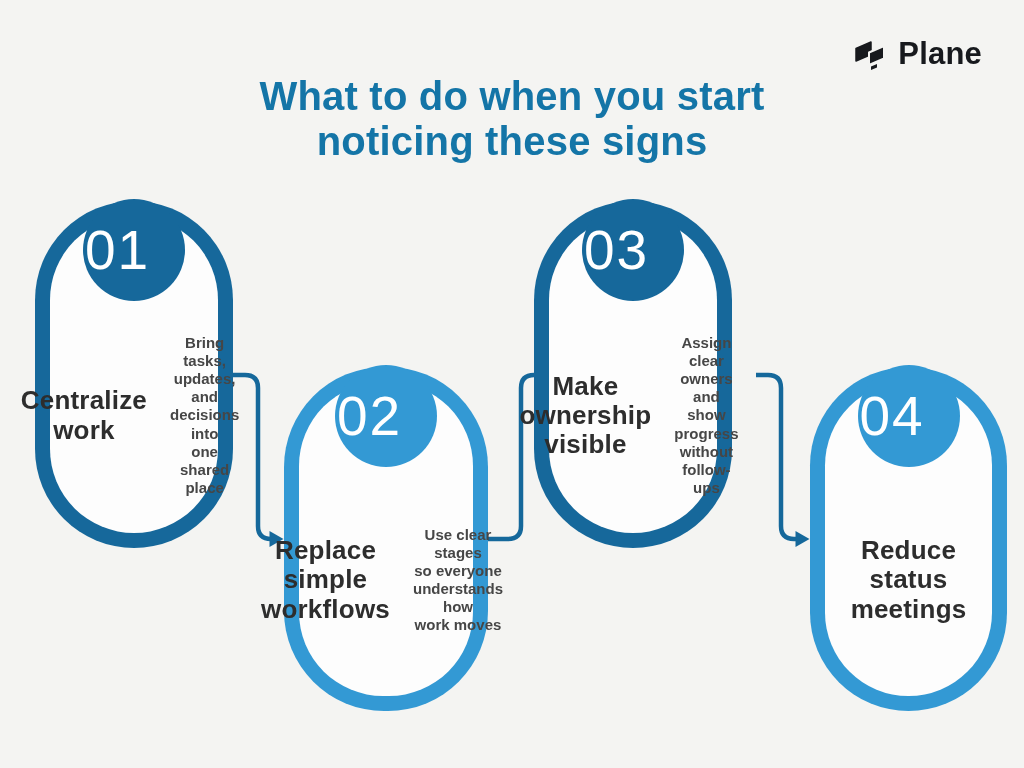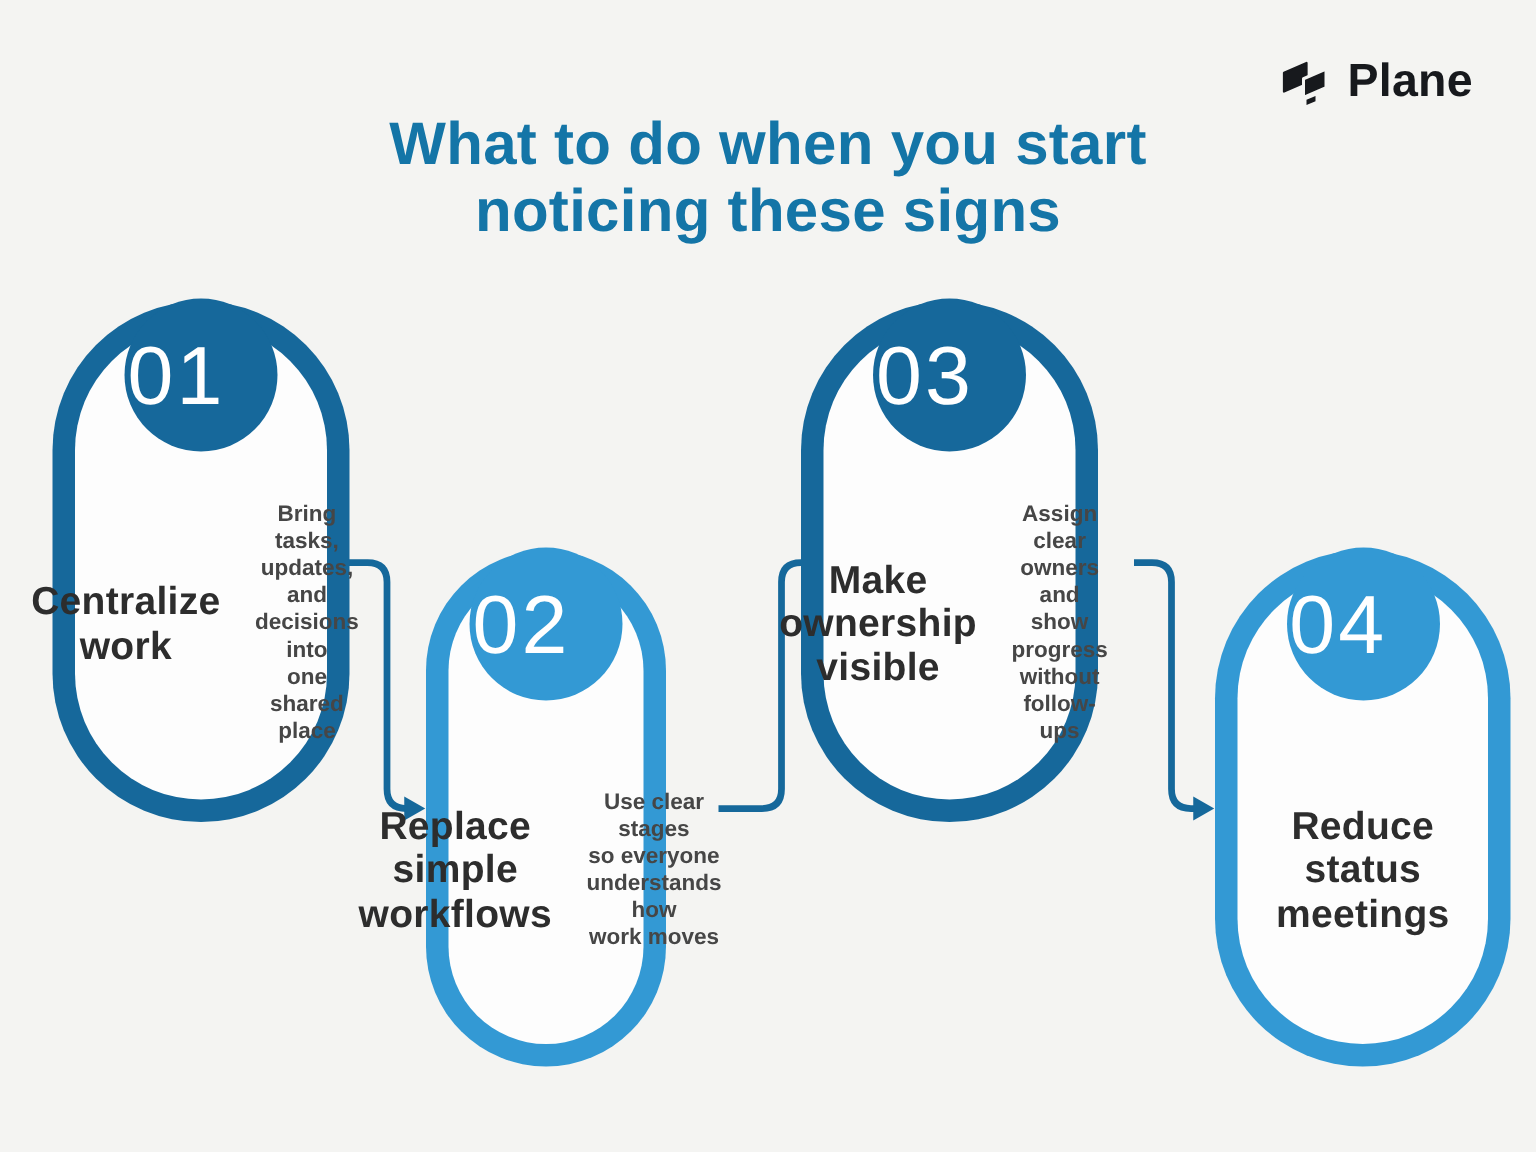--- a/index.html
+++ b/index.html
@@ -65,21 +65,21 @@
   .connectors polygon {
     fill: var(--arrow, #15689b);
   }
   
   .pill {
     position: absolute;
     border-radius: 100px;
     background: var(--accent, #16689b);
   }
   .pill-1 { left: 35px;  top: 201px; width: 198px; height: 347px; }
-  .pill-2 { left: 284px; top: 367px; width: 160px; height: 344px; }
+  .pill-2 { left: 284px; top: 367px; width: 204px; height: 344px; }
   .pill-3 { left: 534px; top: 201px; width: 198px; height: 347px; }
   .pill-4 { left: 810px; top: 367px; width: 197px; height: 344px; }
   .pill-inner {
     position: absolute;
     inset: 15px;
     background: var(--card, #fdfdfd);
     border-radius: 84px;
   }
   .pill-circle {
     position: absolute;

